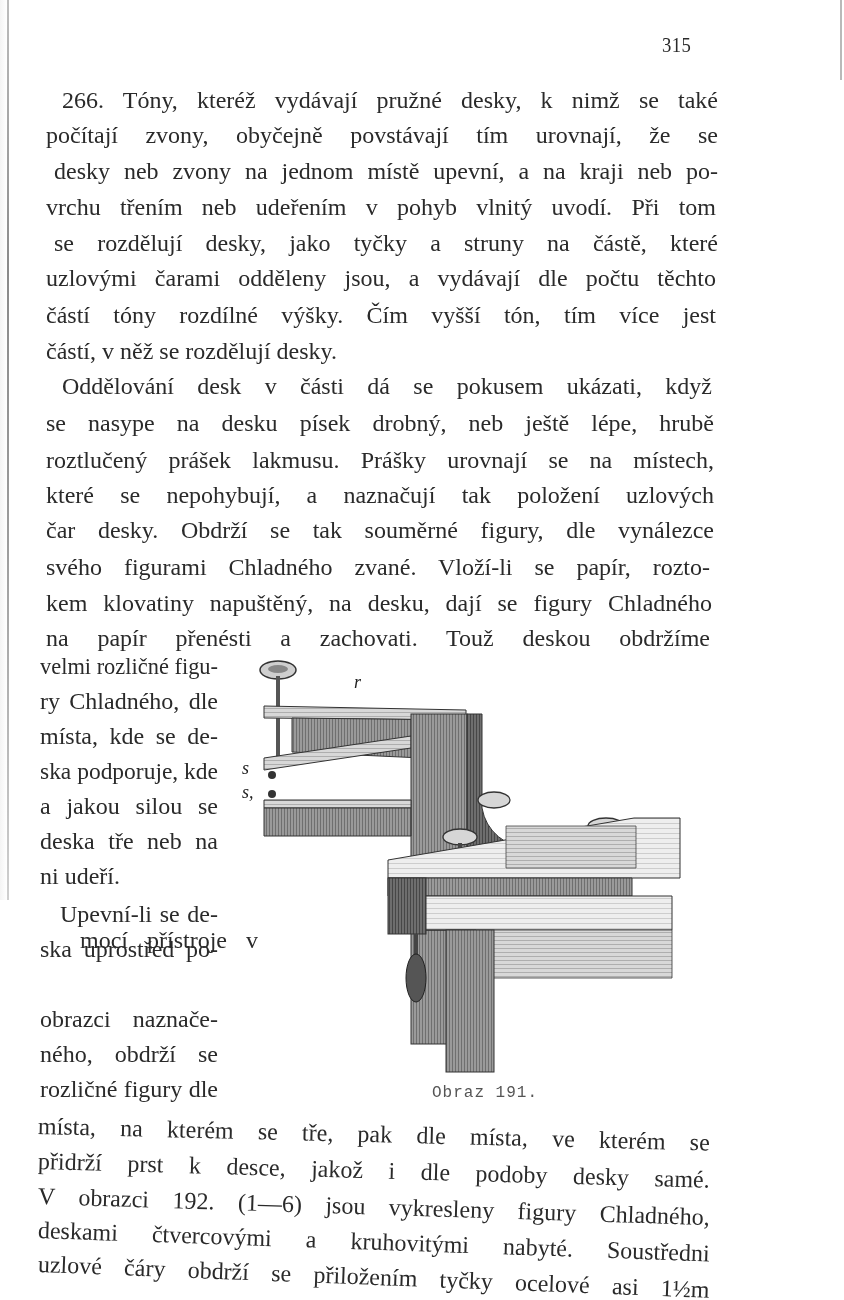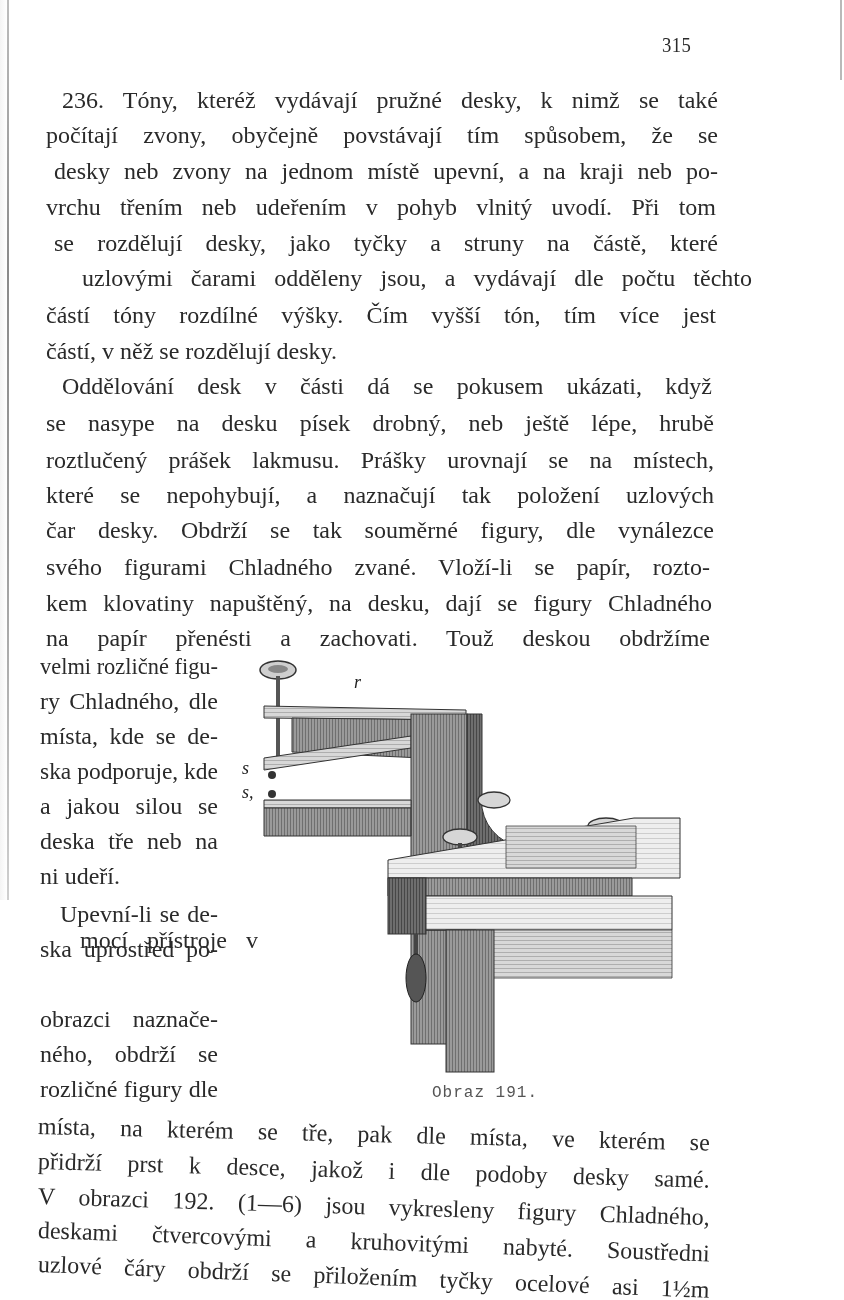--- a/index.html
+++ b/index.html
@@ -78,26 +78,26 @@
 </head>
 <body>
 
 <div class="left-rule-shade"></div>
 <div class="left-rule"></div>
 <div class="right-rule"></div>
 
 <div class="page-number">315</div>
 
 <div>
-  <div class="line wide" style="left:62px;top:86px;width:656px;transform:scaleX(1);">236. Tóny, kteréž vydávají pružné desky, k nimž se také</div>
-  <div class="line wide" style="left:46px;top:121px;width:672px;">počítají zvony, obyčejně povstávají tím spůsobem, že se</div>
+  <div class="line wide" style="left:62px;top:86px;width:656px;transform:scaleX(1);">266. Tóny, kteréž vydávají pružné desky, k nimž se také</div>
+  <div class="line wide" style="left:46px;top:121px;width:672px;">počítají zvony, obyčejně povstávají tím urovnají, že se</div>
   <div class="line wide" style="left:54px;top:157px;width:664px;">desky neb zvony na jednom místě upevní, a na kraji neb po-</div>
   <div class="line wide" style="left:46px;top:193px;width:670px;">vrchu třením neb udeřením v pohyb vlnitý uvodí. Při tom</div>
   <div class="line wide" style="left:46px;top:229px;width:664px;margin-left:8px;">se rozdělují desky, jako tyčky a struny na částě, které</div>
-  <div class="line wide" style="left:46px;top:264px;width:670px;margin-left:36px;">uzlovými čarami odděleny jsou, a vydávají dle počtu těchto</div>
+  <div class="line wide" style="left:46px;top:264px;width:670px;">uzlovými čarami odděleny jsou, a vydávají dle počtu těchto</div>
   <div class="line wide" style="left:46px;top:301px;width:670px;">částí tóny rozdílné výšky.  Čím vyšší tón, tím více jest</div>
   <div class="line wide last" style="left:46px;top:337px;width:400px;">částí, v něž se rozdělují desky.</div>
 </div>
 
 <div>
   <div class="line wide" style="left:62px;top:372px;width:650px;">Oddělování desk v části dá se pokusem ukázati, když</div>
   <div class="line wide" style="left:46px;top:409px;width:668px;">se nasype na desku písek drobný, neb ještě lépe, hrubě</div>
   <div class="line wide" style="left:46px;top:446px;width:668px;">roztlučený prášek lakmusu. Prášky urovnají se na místech,</div>
   <div class="line wide" style="left:46px;top:481px;width:668px;">které se nepohybují, a naznačují tak položení uzlových</div>
   <div class="line wide" style="left:46px;top:516px;width:668px;">čar desky. Obdrží se tak souměrné figury, dle vynálezce</div>

